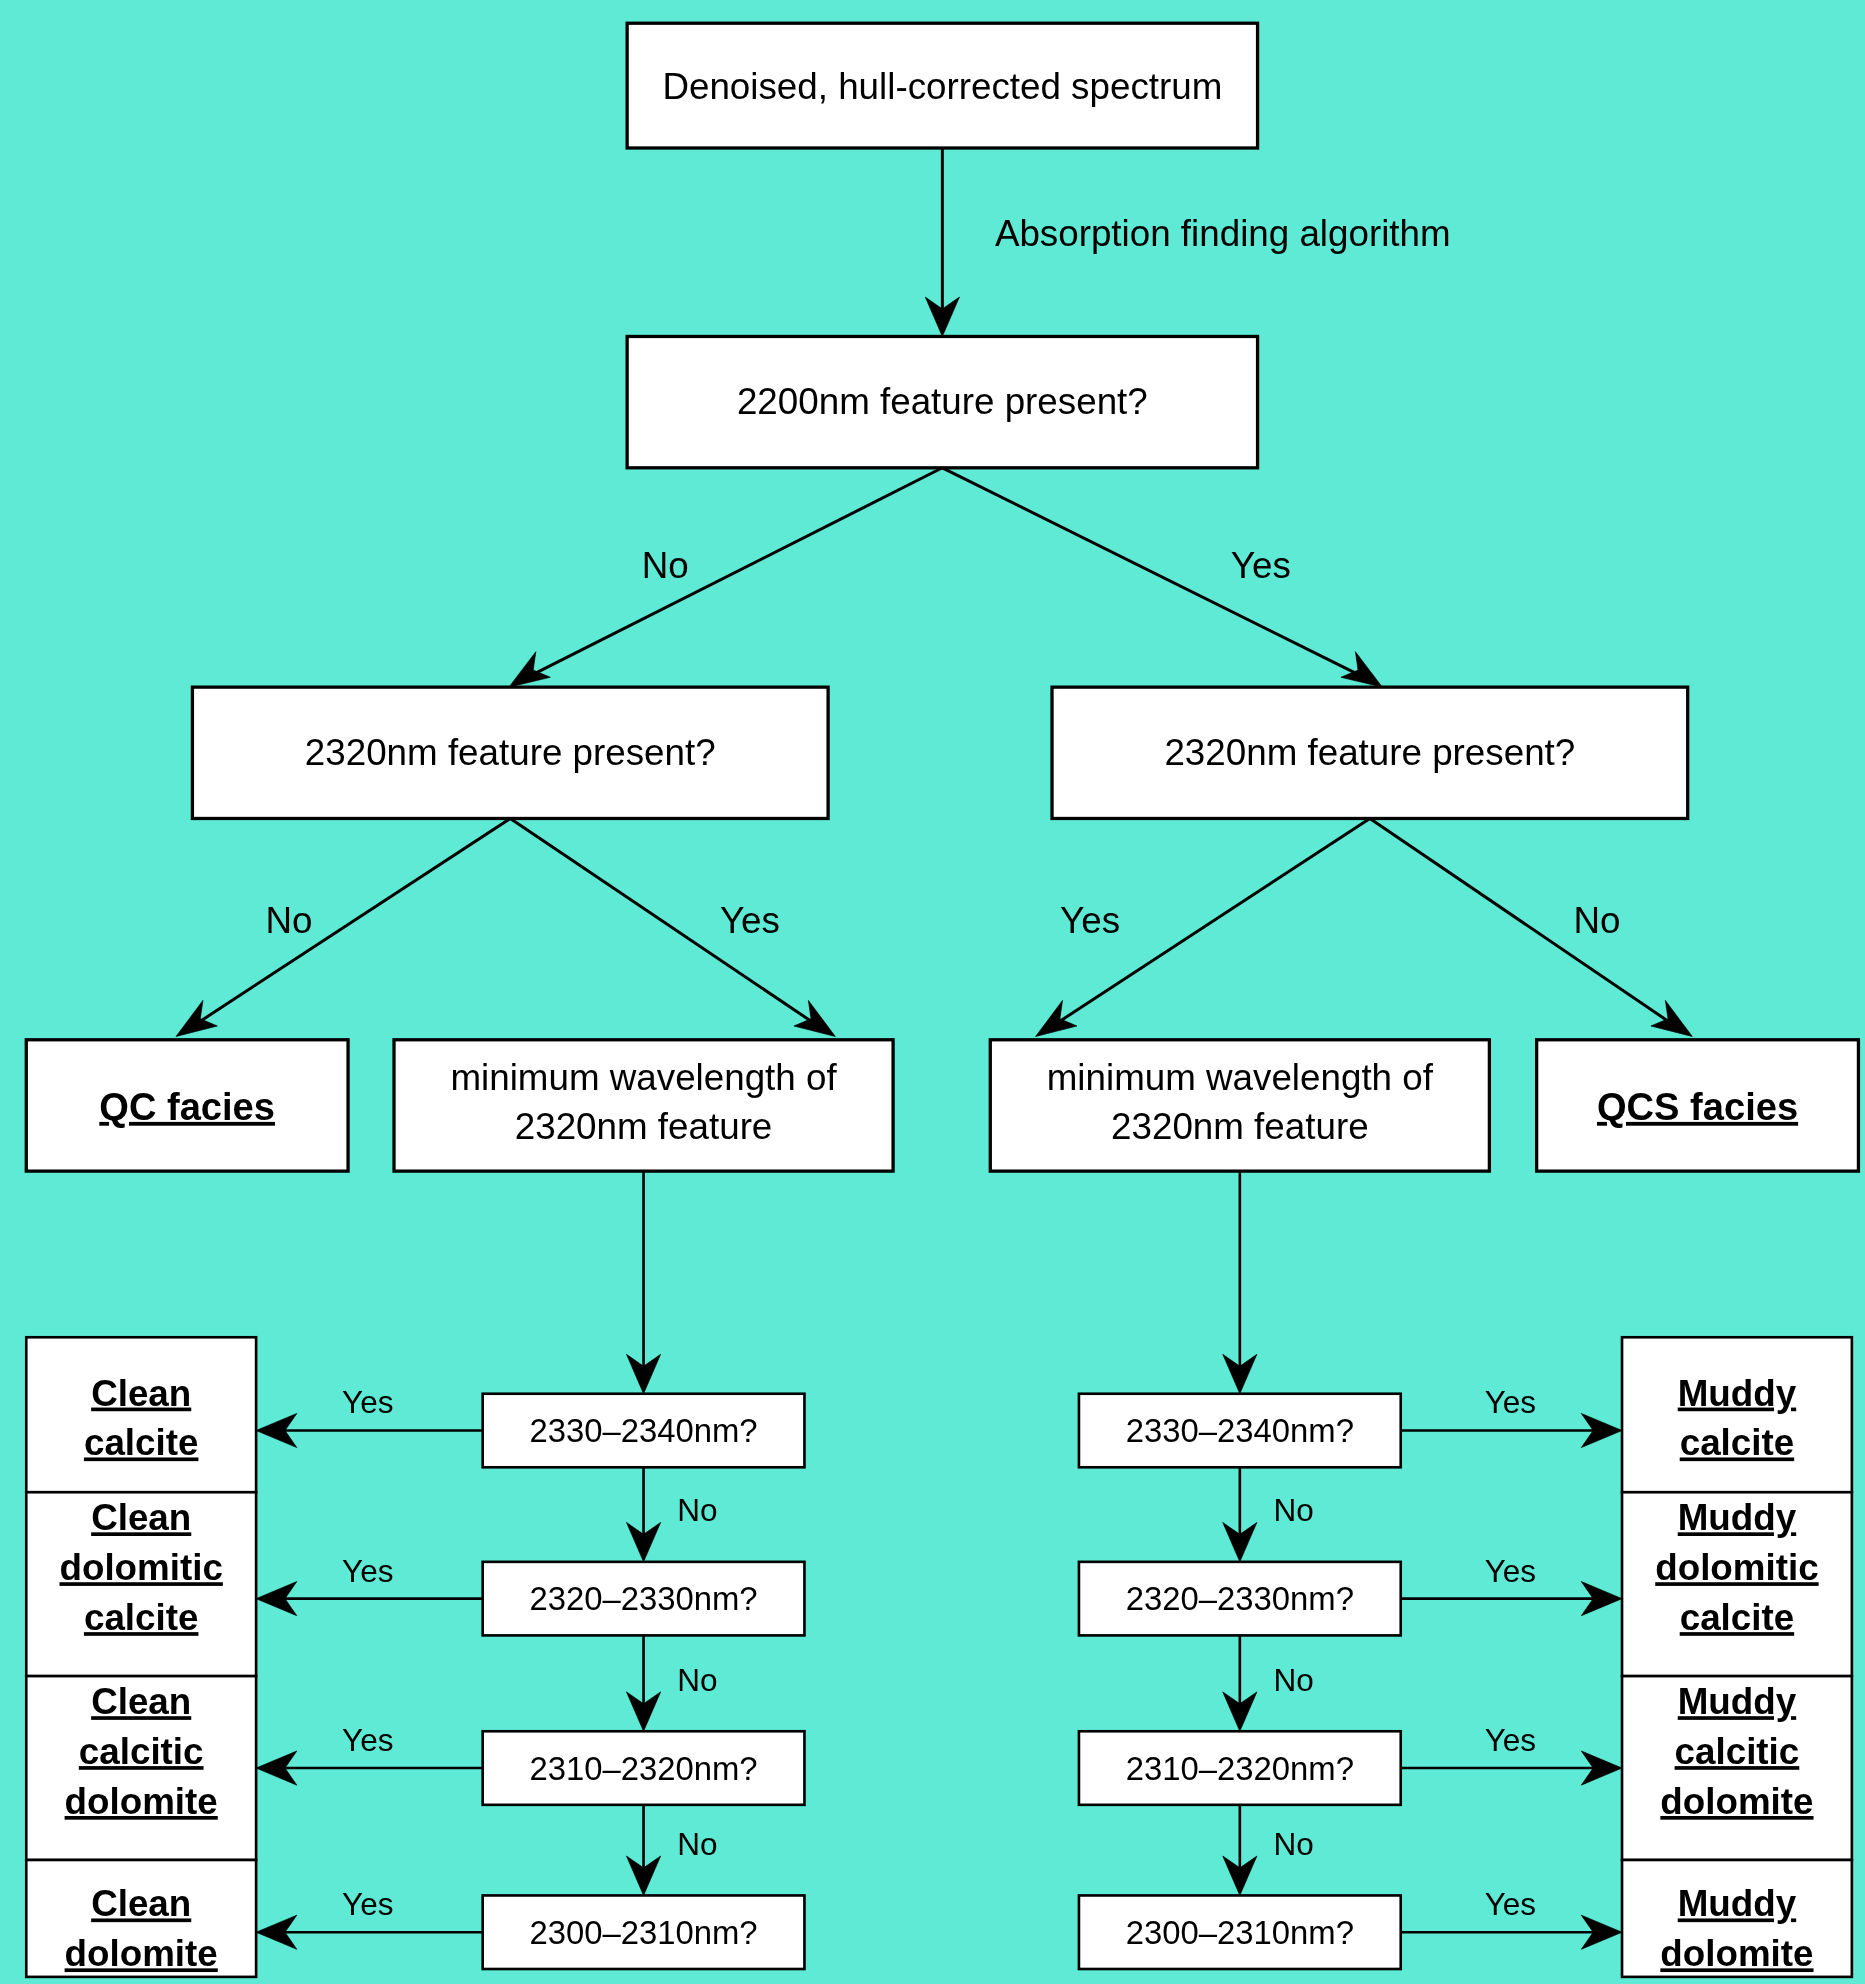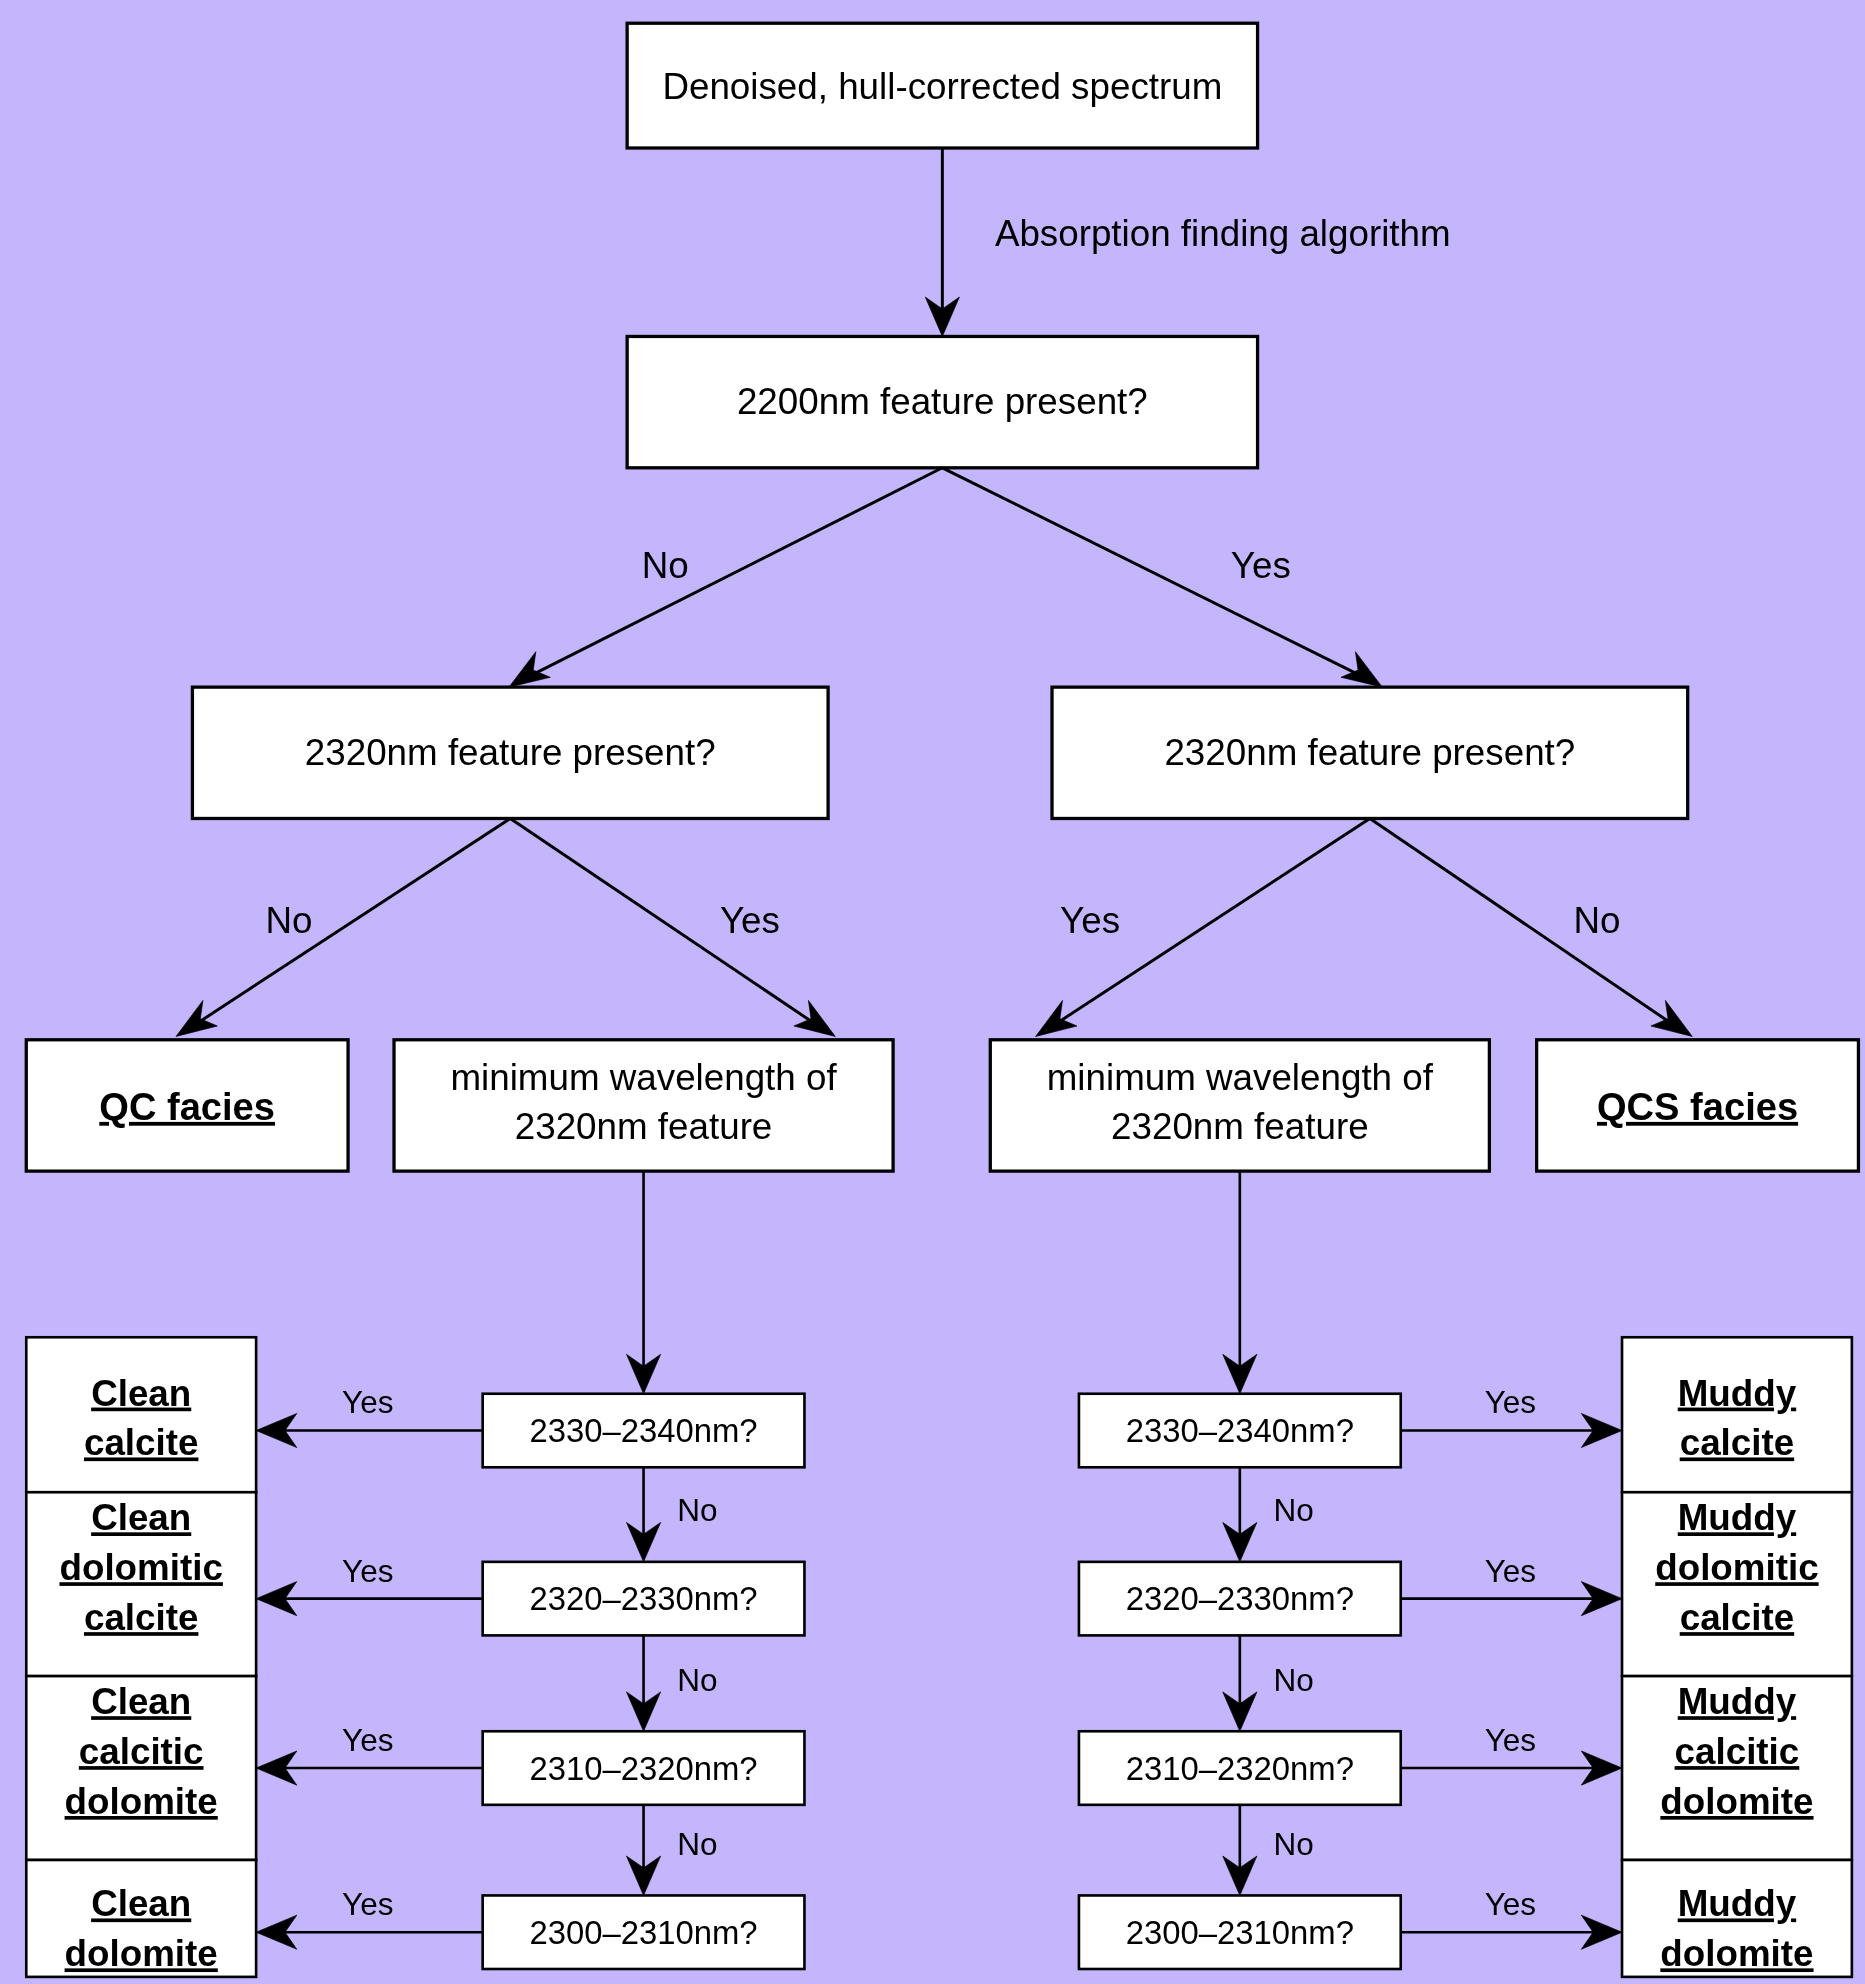--- a/index.html
+++ b/index.html
@@ -4,21 +4,21 @@
 <style>
   html, body {
     margin: 0;
     padding: 0;
     background: #ffffff;
   }
   #stage {
     position: relative;
     width: 1865px;
     height: 1985px;
-    background: #c4b5fd;
+    background: #5eead4;
     font-family: "Liberation Sans", sans-serif;
     overflow: hidden;
   }
   svg.flow {
     position: absolute;
     top: 0; left: 0;
     width: 1865px;
     height: 1985px;
   }
   .bx {

